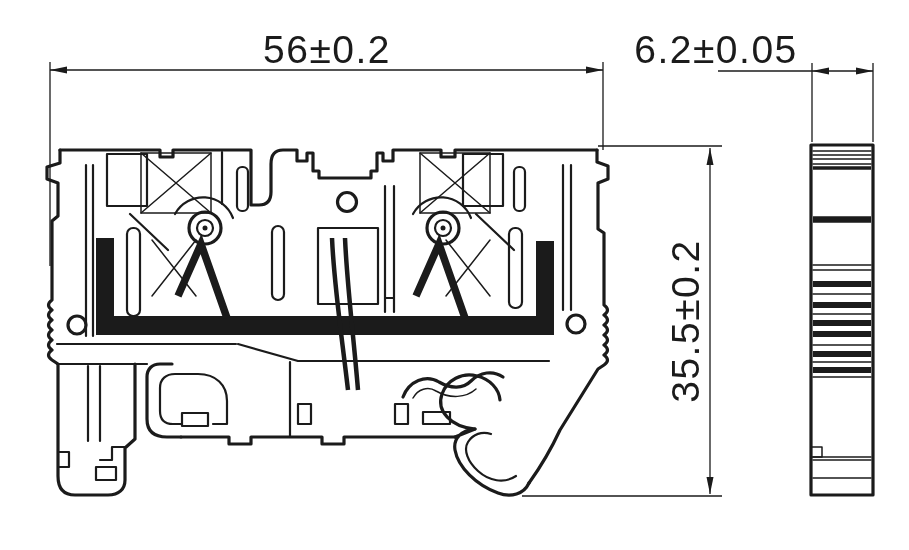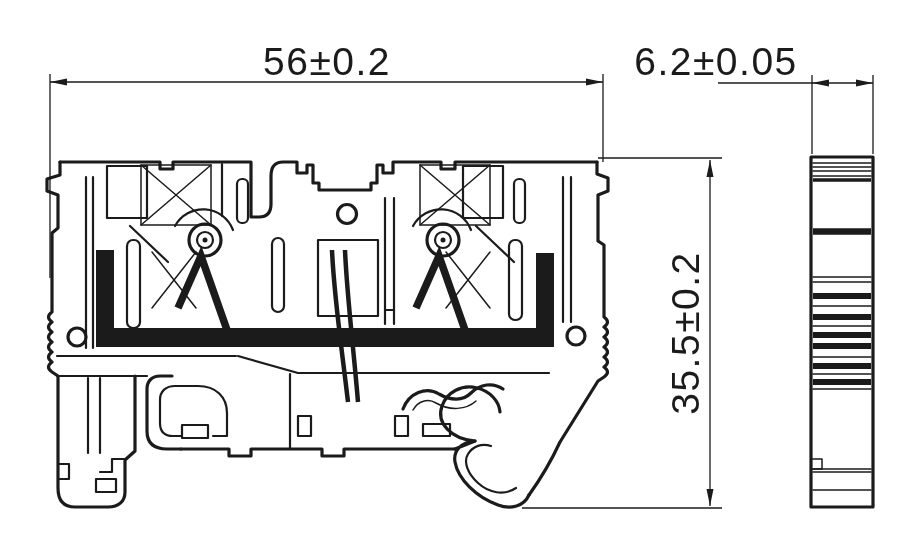--- a/index.html
+++ b/index.html
@@ -1,19 +1,19 @@
 <!DOCTYPE html>
 <html style="--ink: #1b1b1b; --bg: #ffffff;"><head>
 <meta charset="utf-8">
 <style>
   :root { --ink:#1b1b1b; --bg:#ffffff; }
   html,body { margin:0; padding:0; }
   body { width:909px; height:550px; background:var(--bg); overflow:hidden;
          font-family:"Liberation Sans", sans-serif; }
-  .stage { position:relative; width:909px; height:426px; background:var(--bg);margin-top:12px; }
+  .stage { position:relative; width:909px; height:426px; background:var(--bg); }
   svg { display:block; }
   
   .s1 { fill:none; stroke:var(--ink); stroke-width:3.2; stroke-linejoin:round; stroke-linecap:round; }
   .s2 { fill:none; stroke:var(--ink); stroke-width:2.2; stroke-linejoin:round; stroke-linecap:round; }
   .s3 { fill:none; stroke:var(--ink); stroke-width:1.5; stroke-linejoin:round; stroke-linecap:round; }
   .dimline { fill:none; stroke:var(--ink); stroke-width:1.3; stroke-linecap:butt; }
   .heavy { fill:none; stroke:var(--ink); stroke-width:6; stroke-linecap:butt; }
   .t35 { fill:none; stroke:var(--ink); stroke-width:3.5; stroke-linecap:butt; }
   .spring { fill:none; stroke:var(--ink); stroke-width:7.5; stroke-linejoin:miter; stroke-linecap:butt; }
   .inkfill { fill:var(--ink); stroke:none; }

